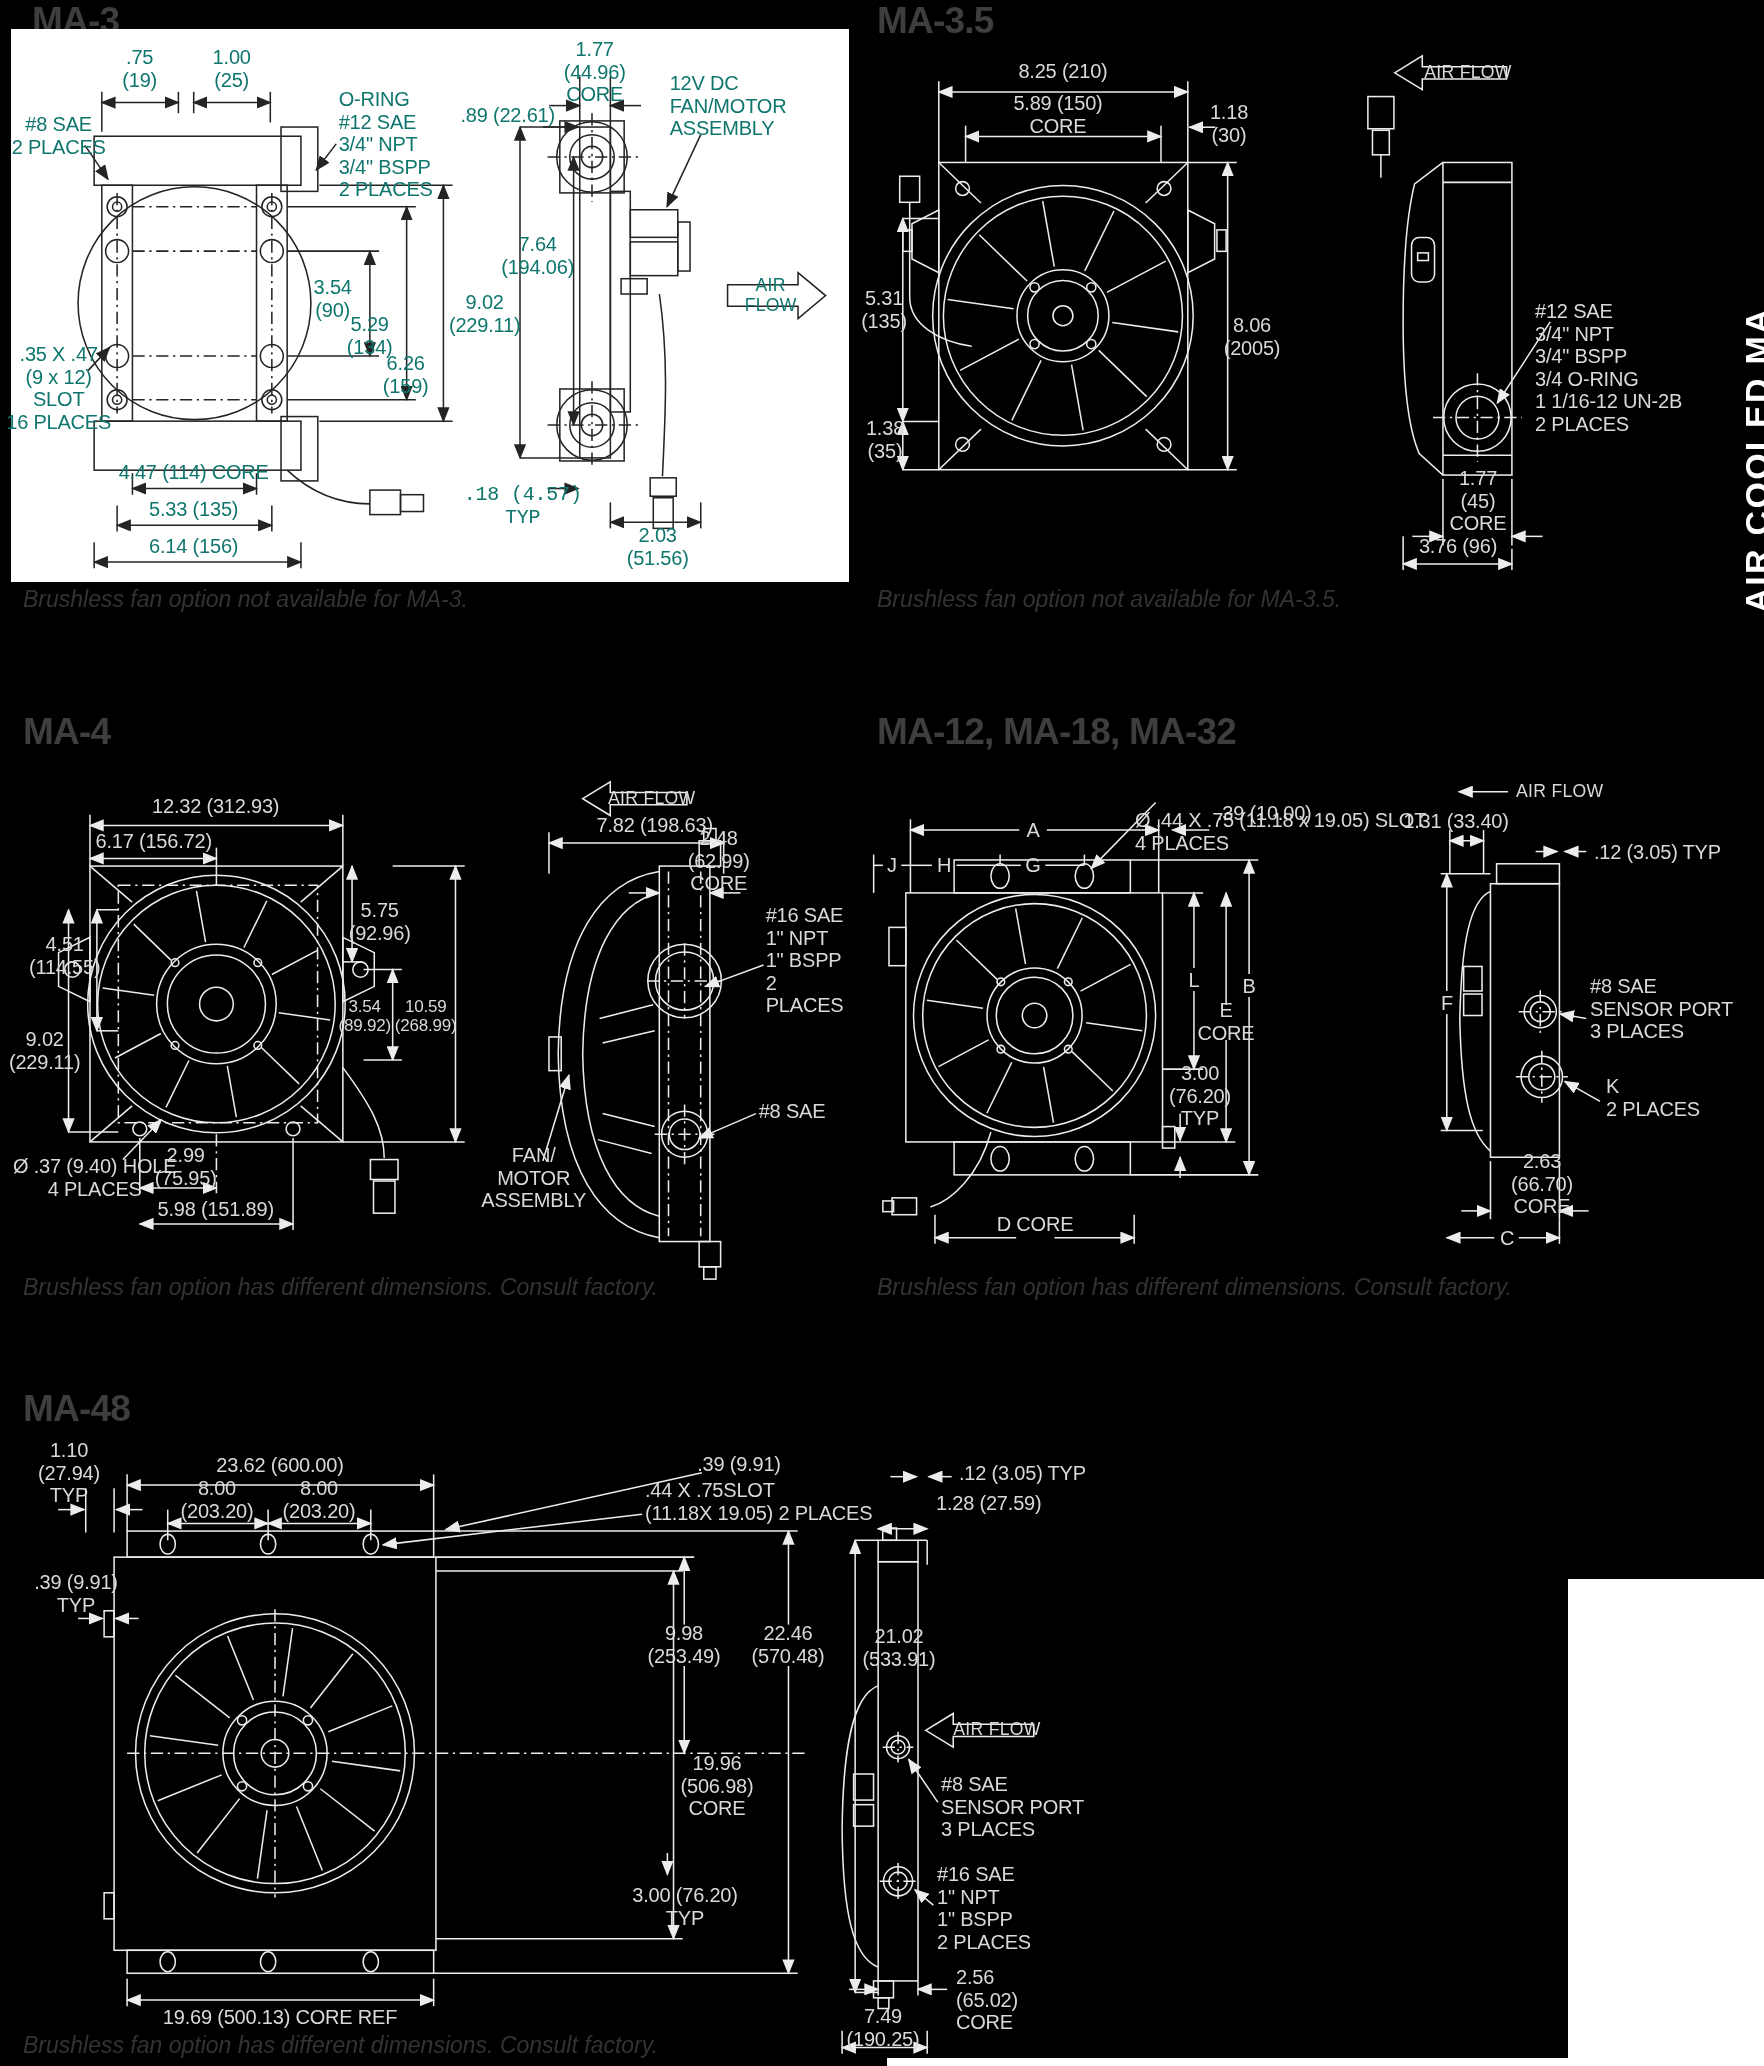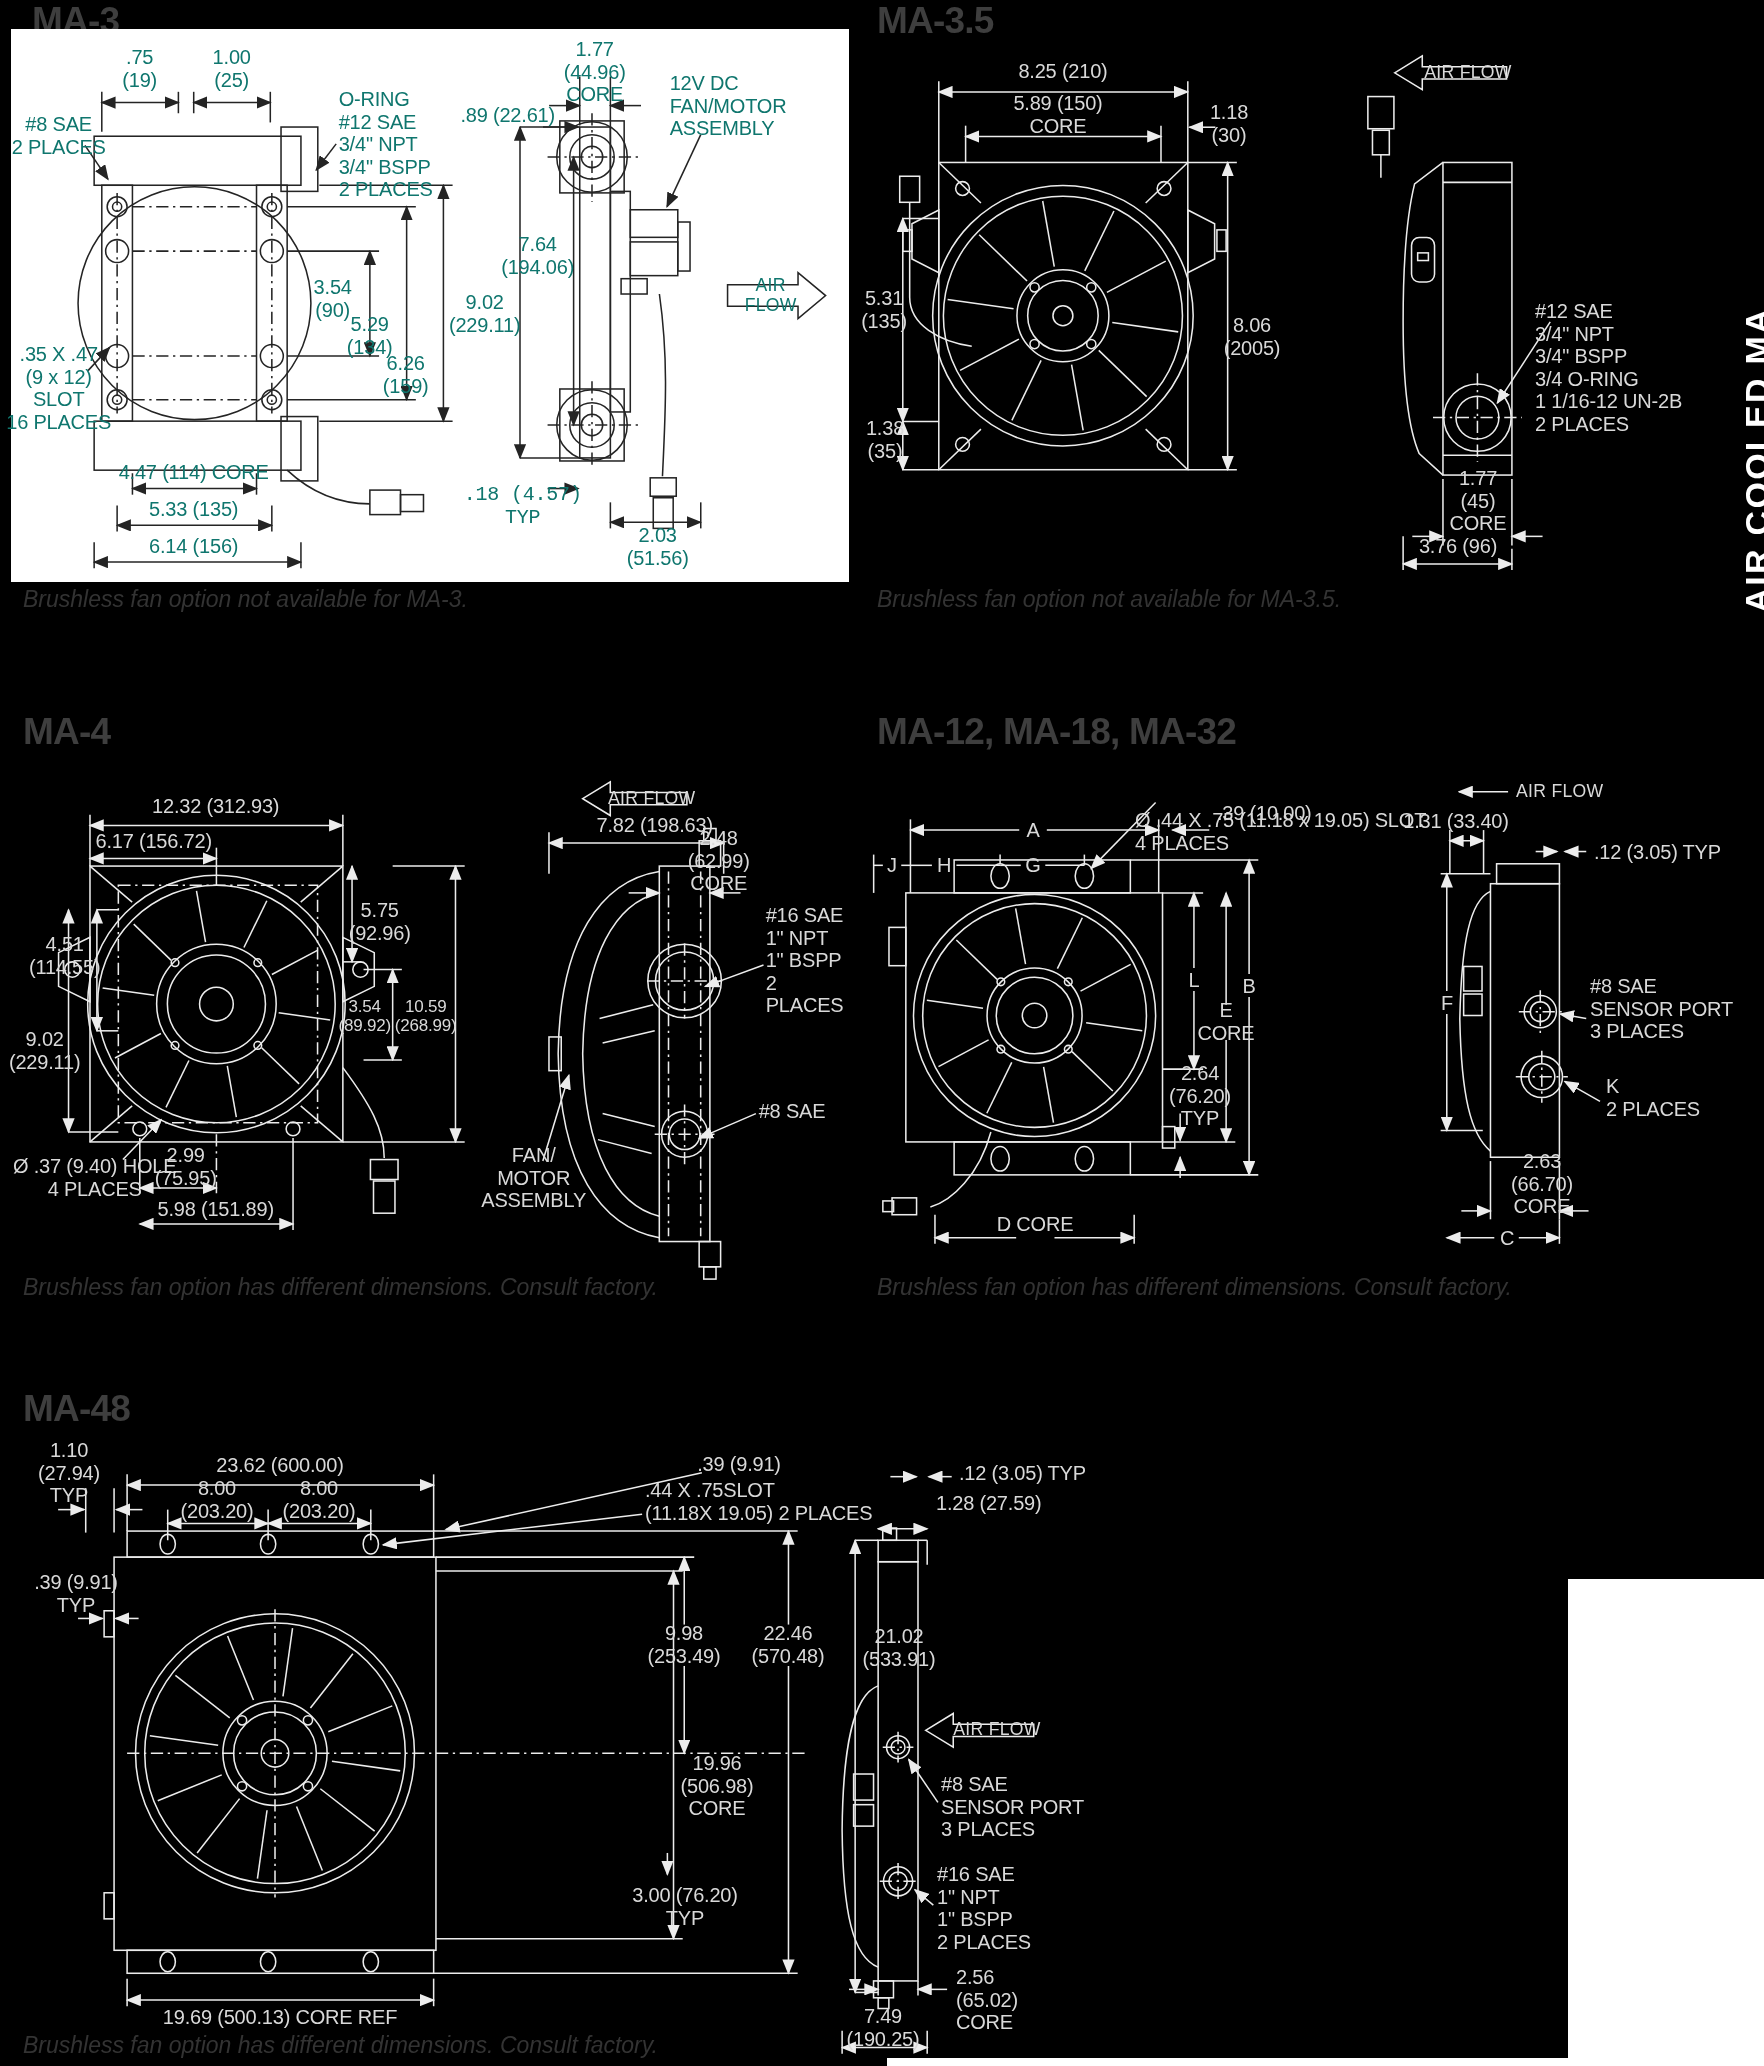--- a/index.html
+++ b/index.html
@@ -543,21 +543,21 @@
 4 PLACES</span>
     <span class="dim la" style="left:351px;top:104px;">.39  (10.00)</span>
     <span class="dim" style="left:167px;top:121px;">A</span>
     <span class="dim" style="left:167px;top:156px;">G</span>
     <span class="dim" style="left:78px;top:156px;">H</span>
     <span class="dim" style="left:26px;top:156px;">J</span>
     <span class="dim" style="left:328px;top:271px;">L</span>
     <span class="dim" style="left:360px;top:313px;">E
 CORE</span>
     <span class="dim" style="left:383px;top:277px;">B</span>
-    <span class="dim" style="left:334px;top:387px;">2.64
+    <span class="dim" style="left:334px;top:387px;">3.00
 (76.20)
 TYP</span>
     <span class="dim" style="left:169px;top:515px;">D CORE</span>
     <span class="dim af la" style="left:650px;top:83px;">AIR FLOW</span>
     <span class="dim" style="left:590px;top:112px;">1.31  (33.40)</span>
     <span class="dim la" style="left:728px;top:143px;">.12  (3.05) TYP</span>
     <span class="dim" style="left:581px;top:294px;">F</span>
     <span class="dim la" style="left:724px;top:300px;">#8 SAE
 SENSOR PORT
 3 PLACES</span>

